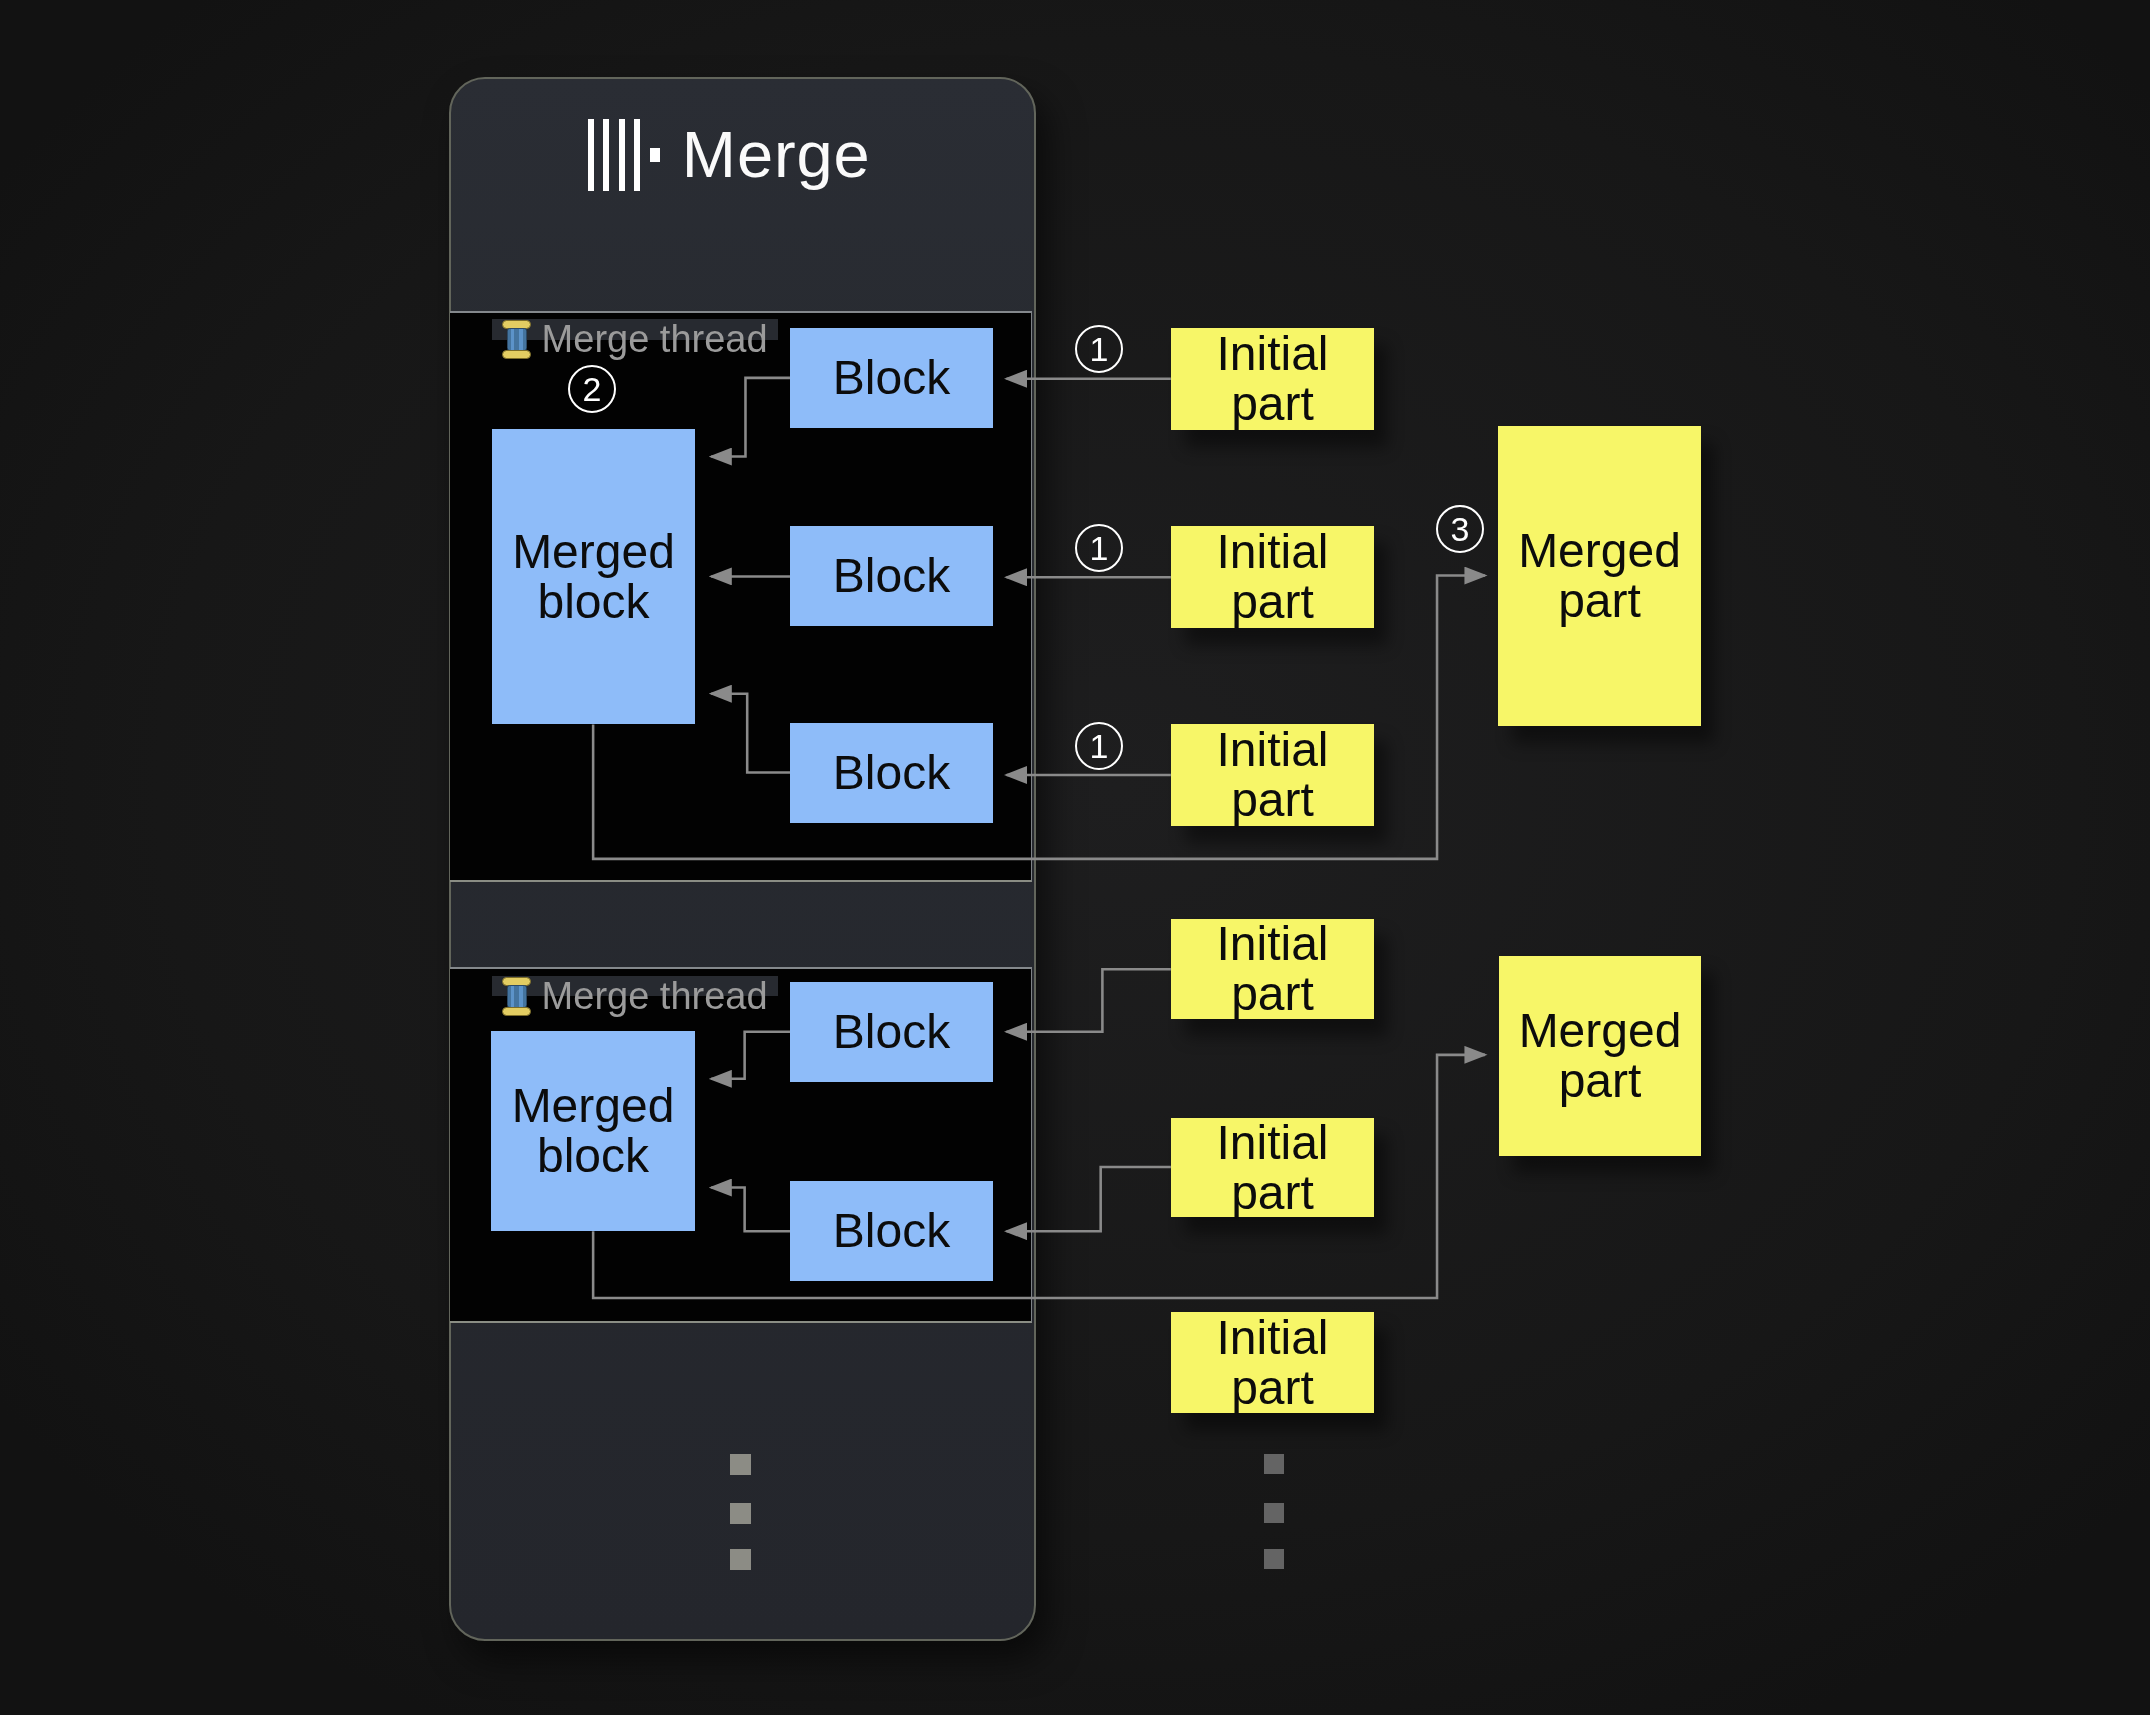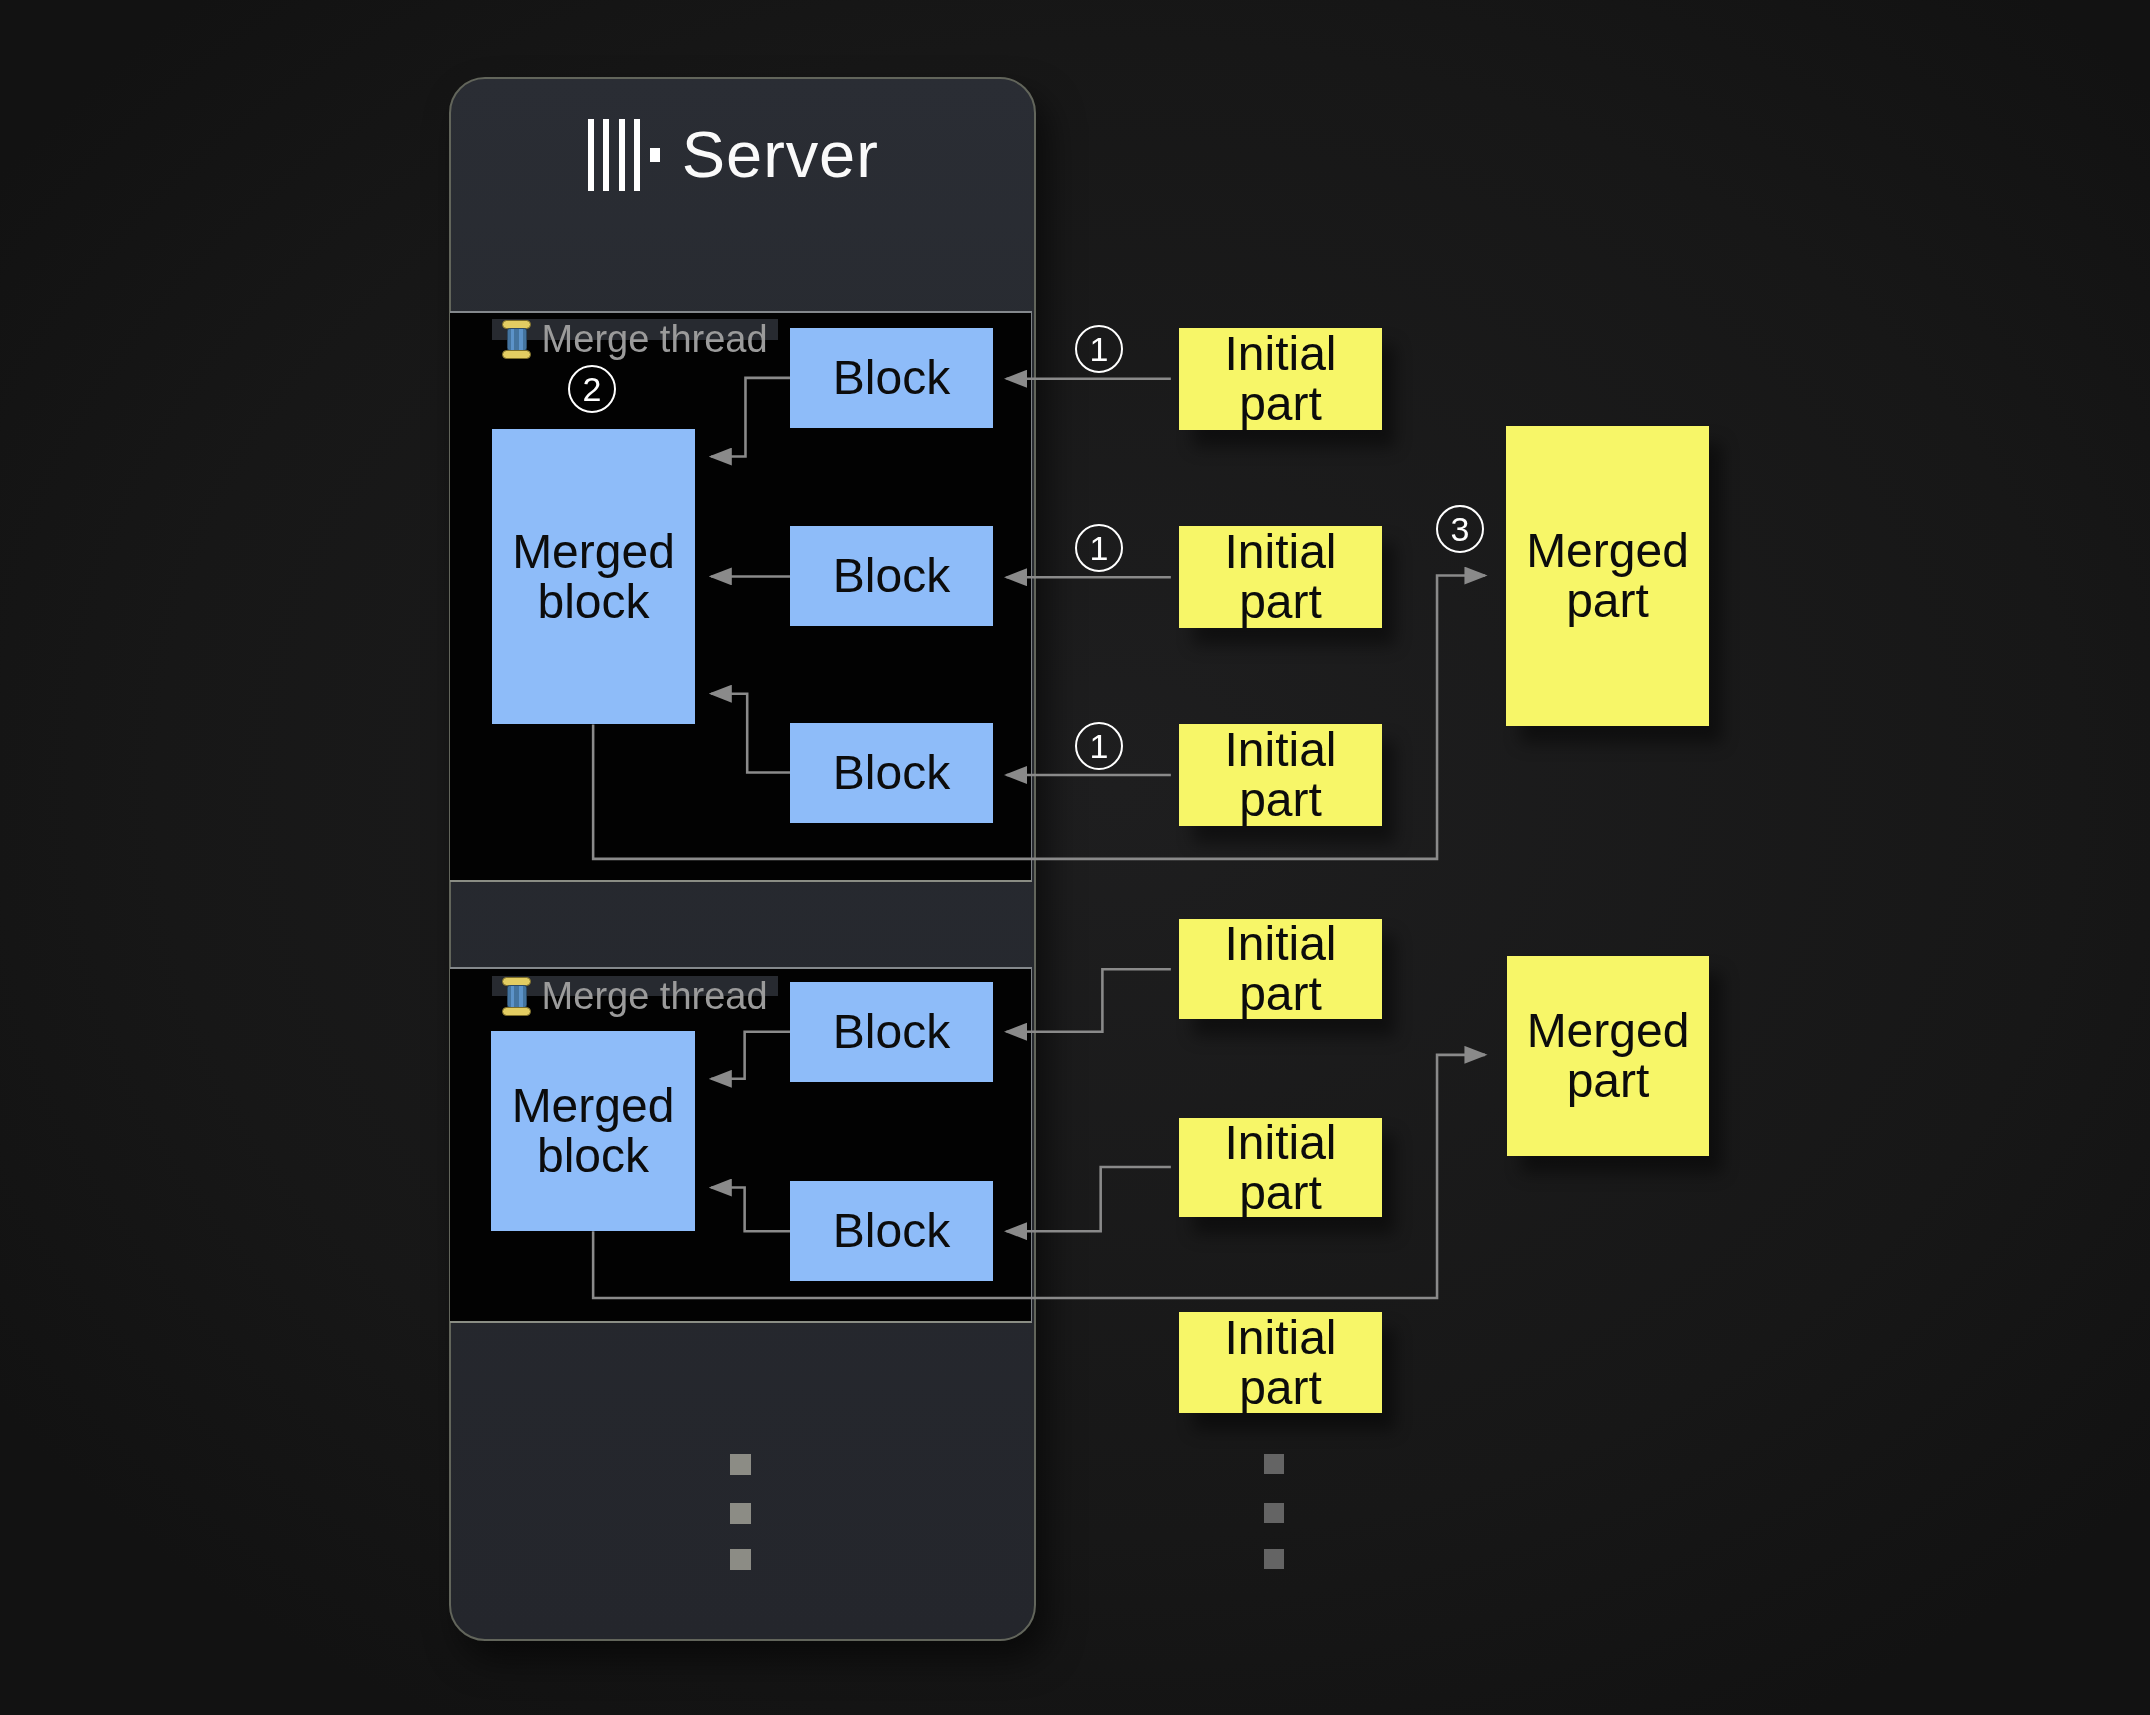--- a/index.html
+++ b/index.html
@@ -56,21 +56,20 @@
   .bluebox {
     position:absolute; background:var(--block-fill); color:var(--box-text);
     display:flex; align-items:center; justify-content:center; text-align:center;
     font-size:48px; line-height:50px; z-index:5;
   }
   .part {
     position:absolute; background:var(--part-fill); color:var(--box-text);
     display:flex; align-items:center; justify-content:center; text-align:center;
     font-size:48px; line-height:50px; z-index:5;
     box-shadow:13.7px 17px 15.4px rgba(0,0,0,.45);
-    margin-left:8px;
   }
 
   
   .badge {
     position:absolute; width:48px; height:48px; box-sizing:border-box;
     border:2.6px solid #fff; border-radius:50%; color:#fff;
     display:flex; align-items:center; justify-content:center;
     font-size:34px; line-height:1; z-index:9;
   }
 
@@ -91,21 +90,21 @@
   <div class="server"></div>
 
   <div class="server-title">
     <div class="ch-logo">
       <div class="bar"></div>
       <div class="bar"></div>
       <div class="bar"></div>
       <div class="bar"></div>
       <div class="dot"></div>
     </div>
-    <div class="server-title-text">Server</div>
+    <div class="server-title-text">Merge</div>
   </div>
 
   <div class="thread thread1"></div>
   <div class="thread-label tl1">
     <span class="spool">
       <span class="cap top"></span>
         <span class="body"></span>
         <span class="cap bot"></span>
     </span>
     <span>Merge thread</span>

